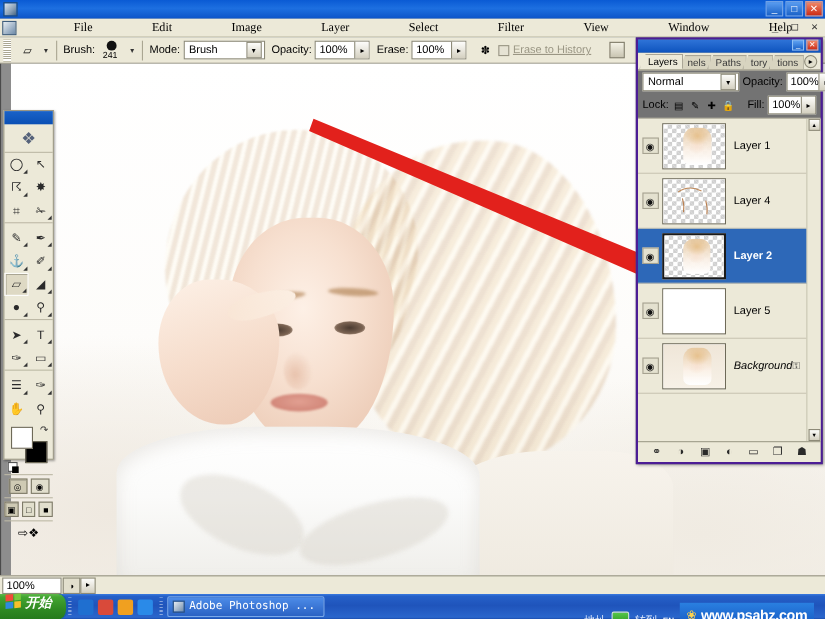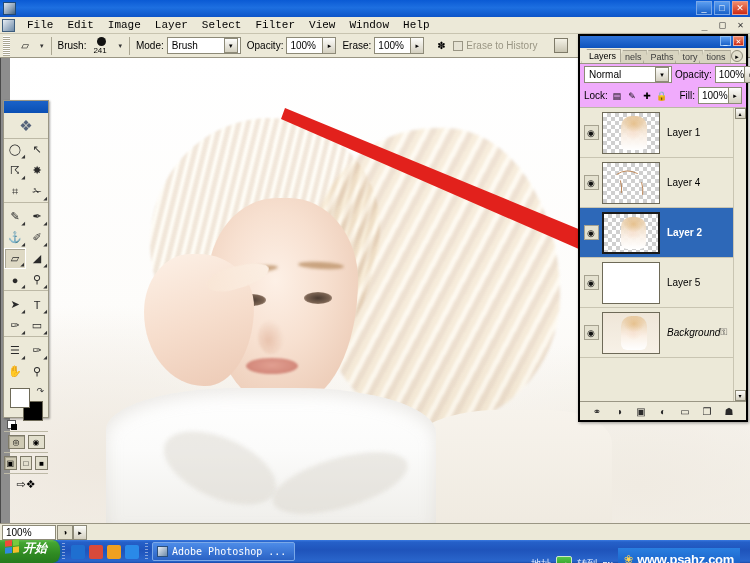--- a/index.html
+++ b/index.html
@@ -38,21 +38,22 @@
     position: absolute; left: 0; top: 17px; width: 750px; height: 17px;
     background: #ece9d8; border-bottom: 1px solid #c8c4b0;
     display: flex; align-items: center; padding-left: 2px;
   }
   .menubar .doc-ico {
     width: 13px; height: 13px; margin-right: 5px;
     background: linear-gradient(135deg,#e8eef4,#6d8aa8); border: 1px solid #3d5d7d;
   }
   .menu-item {
     font-size: 11px; color: #000; padding: 1px 7px; white-space: nowrap;
-    font-family: Liberation Mono, monospace;
+    font-family: Liberation Serif, serif;
+    margin-left: 40px;
   }
   .docbtns { position: absolute; right: 3px; top: 2px; display: flex; gap: 5px; color:#333; font-size:10px; }
   .docbtn { width: 13px; text-align: center; font-family:"DejaVu Sans Mono",monospace; }
 
   
   .optbar {
     position: absolute; left: 0; top: 34px; width: 750px; height: 24px;
     background: #ece9d8; border-bottom: 1px solid #9a9684;
     display: flex; align-items: center; font-size: 10px; color: #000;
   }
@@ -80,21 +81,21 @@
   }
   .numfield {
     height: 17px; border: 1px solid #8d8a78; background: #fff; display: flex; align-items: center;
     padding-left: 3px; font-size: 10px; width: 50px;
   }
   .numfield .spin {
     margin-left: auto; width: 13px; height: 15px; background: linear-gradient(to bottom,#fdfdfb,#d4d0c0);
     border-left: 1px solid #8d8a78; display: flex; align-items: center; justify-content: center; font-size: 7px;
   }
   .chk { width: 10px; height: 10px; border: 1px solid #999584; background: #e6e3d4; margin-right: 3px; }
-  .dim { color: #9a9684; }
+  .dim { color: #9a9684; text-decoration: underline; }
   .well-ico { position: absolute; right: 182px; top: 4px; width: 14px; height: 15px;
     background: linear-gradient(to bottom,#f4f2e6,#c9c5b2); border: 1px solid #7e7a68; }
 
   
   .canvas-area {
     position: absolute; left: 0; top: 58px; width: 750px; height: 465px; background: #8d8d8d;
   }
   .doc {
     position: absolute; left: 10px; top: 0px; width: 740px; height: 465px;
     background: #ffffff; overflow: hidden;
@@ -217,21 +218,21 @@
   .tb-modes, .tb-screens { display: flex; justify-content: center; gap: 3px; padding: 3px 0; border-top: 1px solid #bdb9a6; }
   .tb-mbtn { width: 17px; height: 14px; border: 1px solid #7e7a68; background: #e2dfcd;
     display: flex; align-items: center; justify-content: center; font-size: 8px; }
   .tb-mbtn.on { background: #cfcab4; box-shadow: inset 1px 1px 0 #a9a593; }
   .tb-jump { height: 22px; display: flex; align-items: center; justify-content: center; gap: 4px;
     border-top: 1px solid #bdb9a6; font-size: 11px; }
 
   
   .palette {
     position: absolute; left: 578px; top: 34px; width: 170px; height: 388px;
-    background: #f0abfc; border: 2px solid #000000;
+    background: #737373; border: 2px solid #4c1d95;
     box-shadow: 1px 1px 3px rgba(0,0,0,0.4); display: flex; flex-direction: column;
   }
   .pal-tbar { height: 12px; background: linear-gradient(to bottom,#2f74d8,#0d53bd); position: relative; }
   .pal-tbar .pbtns { position: absolute; right: 2px; top: 0px; display: flex; gap: 2px; }
   .pal-tbar .pbtn { width: 11px; height: 10px; font-size: 7px; color: #fff; line-height: 9px; text-align: center;
     background: linear-gradient(to bottom,#5fa2f2,#1a62c8); border: 1px solid #8fc0f5; }
   .pal-tbar .pbtn.x { background: linear-gradient(to bottom,#f08a6a,#cc2a14); border-color: #f0b0a0; }
   .pal-tabs { height: 16px; display: flex; align-items: flex-end; position: relative;
     border-bottom: 1px solid #9a9684; background: #ece9d8; padding-left: 1px; }
   .pal-tab {

